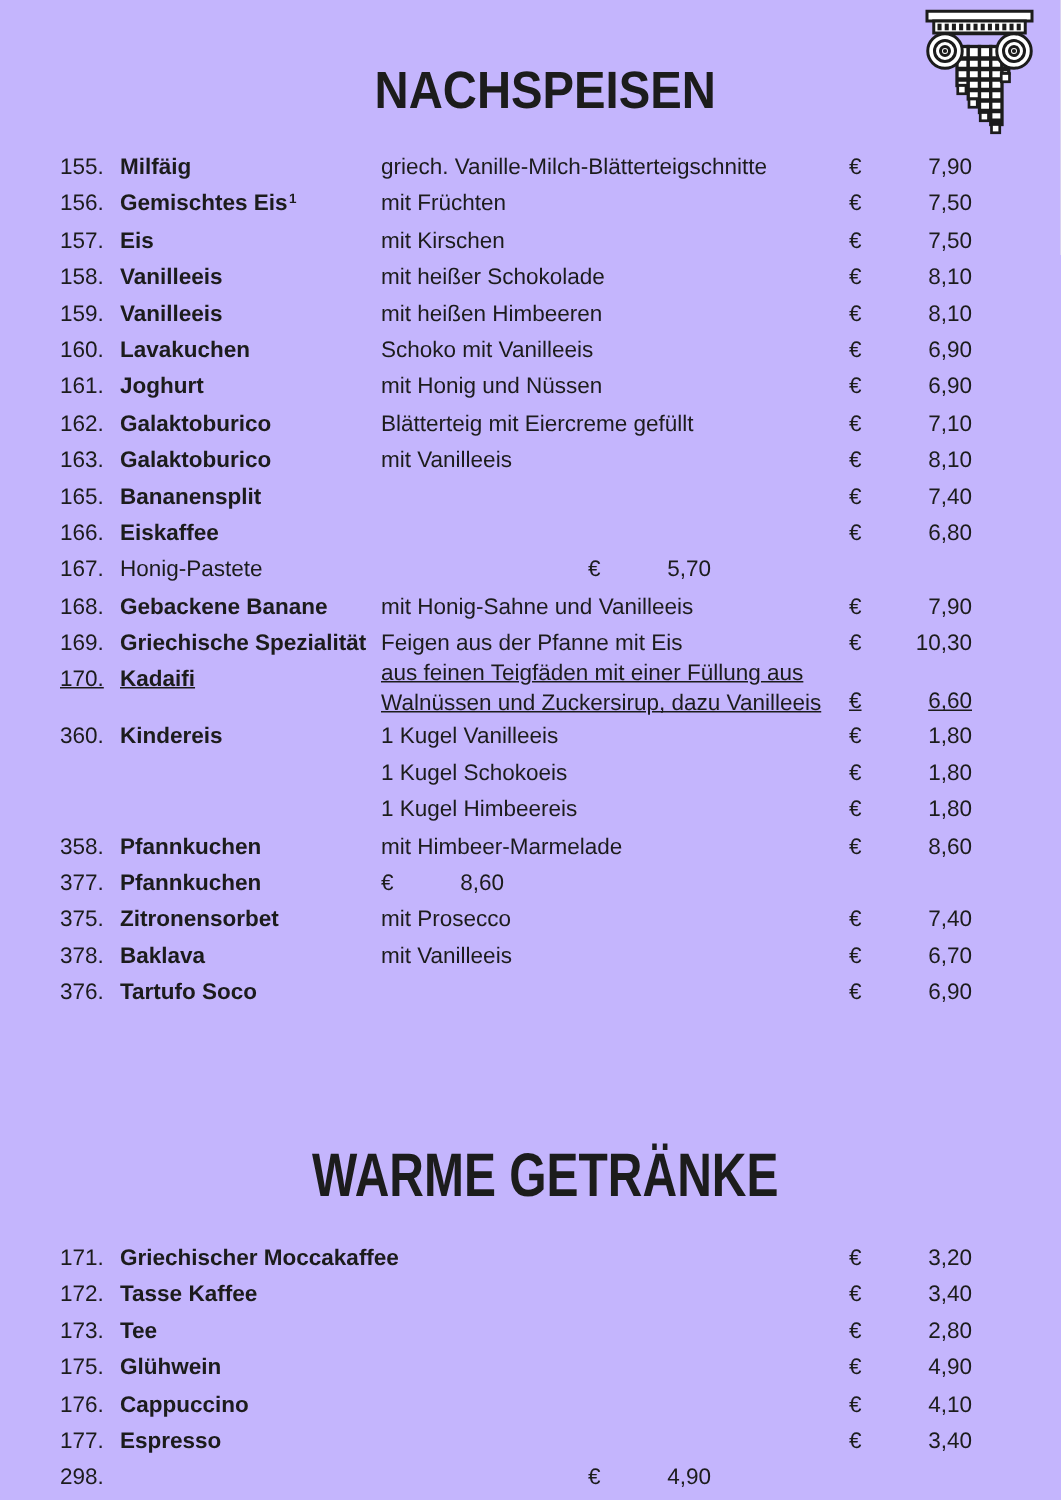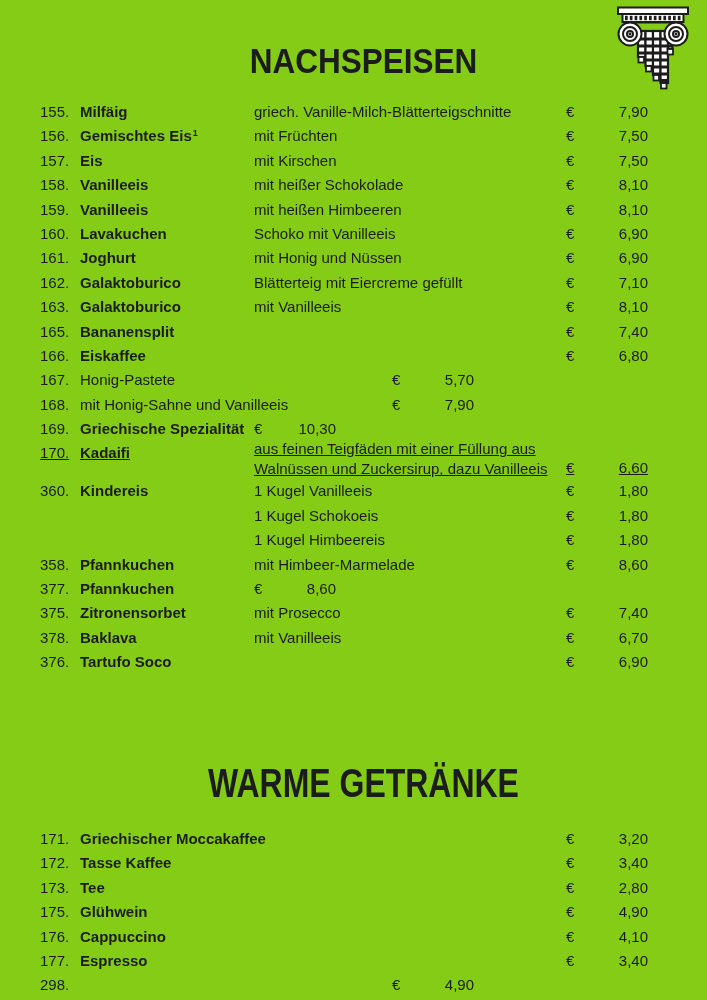--- a/index.html
+++ b/index.html
@@ -1,21 +1,21 @@
 <!DOCTYPE html>
 <html><head>
 <meta charset="utf-8">
 <style>
   html, body { margin: 0; padding: 0; background: #e8e8e8; }
   .page {
     position: relative;
     width: 707px;
     height: 1000px;
     margin: 0 auto;
-    background: #84cc16;
+    background: #c4b5fd;
     font-family: "Liberation Sans", "DejaVu Sans", sans-serif;
     color: #1c1c1c;
     overflow: hidden;
   }
   .section-title {
     position: absolute;
     left: 40px;
     width: 647px;
     text-align: center;
     font-weight: 700;
@@ -215,27 +215,29 @@
         <span class="cell-price">6,80</span>
       </div>
       <div class="row">
         <span class="cell-num">167.</span>
         <span class="cell-desc">Honig-Pastete</span>
         <span class="cell-euro">€</span>
         <span class="cell-price">5,70</span>
       </div>
       <div class="row">
         <span class="cell-num">168.</span>
+        <span class="cell-name">Gebackene Banane</span>
         <span class="cell-desc">mit Honig-Sahne und Vanilleeis</span>
         <span class="cell-euro">€</span>
         <span class="cell-price">7,90</span>
       </div>
       <div class="row">
         <span class="cell-num">169.</span>
         <span class="cell-name">Griechische Spezialität</span>
+        <span class="cell-desc">Feigen aus der Pfanne mit Eis</span>
         <span class="cell-euro">€</span>
         <span class="cell-price">10,30</span>
       </div>
       <div class="row multiline">
         <span class="cell-num">170.</span>
         <span class="cell-name">Kadaifi</span>
         <span class="cell-desc"><span>aus feinen Teigfäden mit einer Füllung aus</span><br><span>Walnüssen und Zuckersirup, dazu Vanilleeis</span></span>
         <span class="cell-euro">€</span>
         <span class="cell-price">6,60</span>
       </div>

